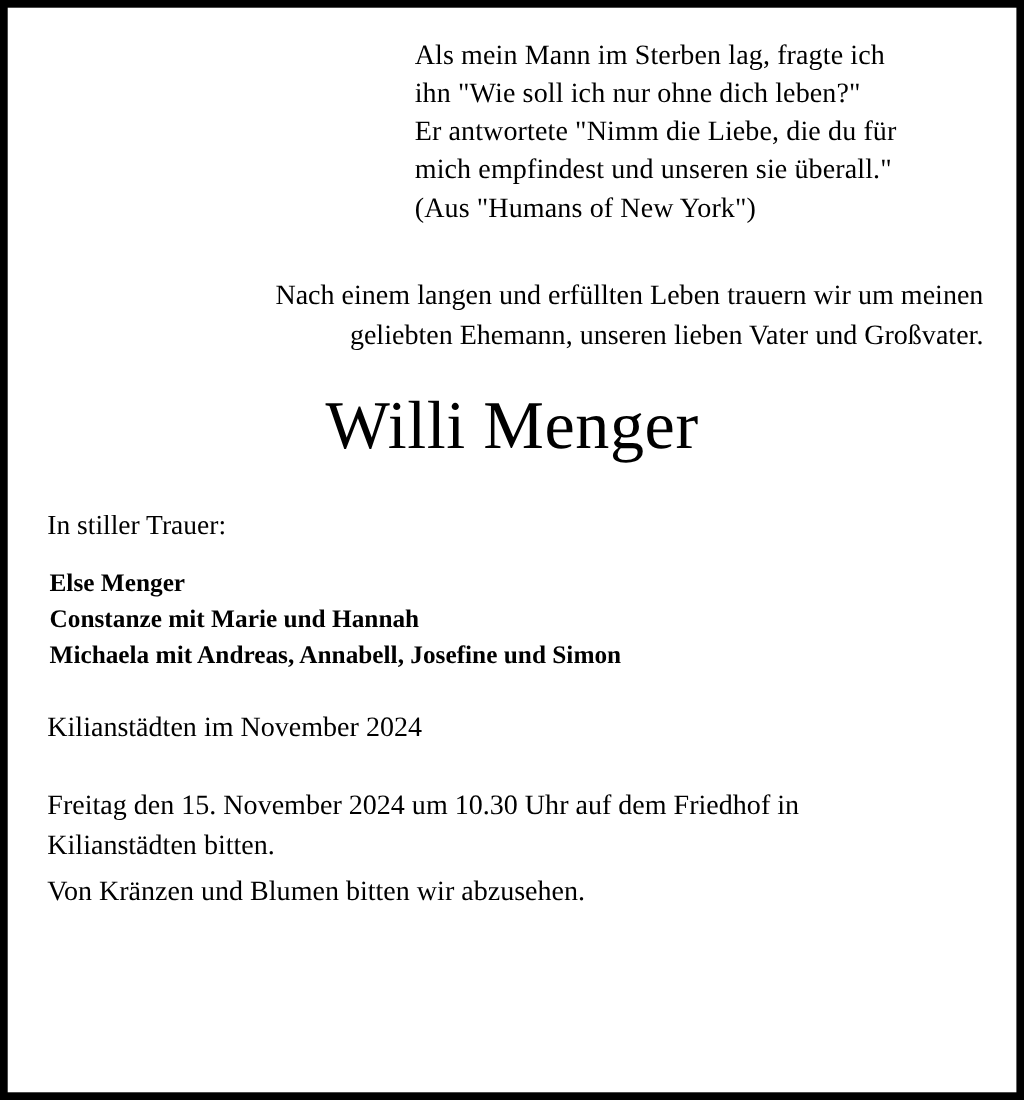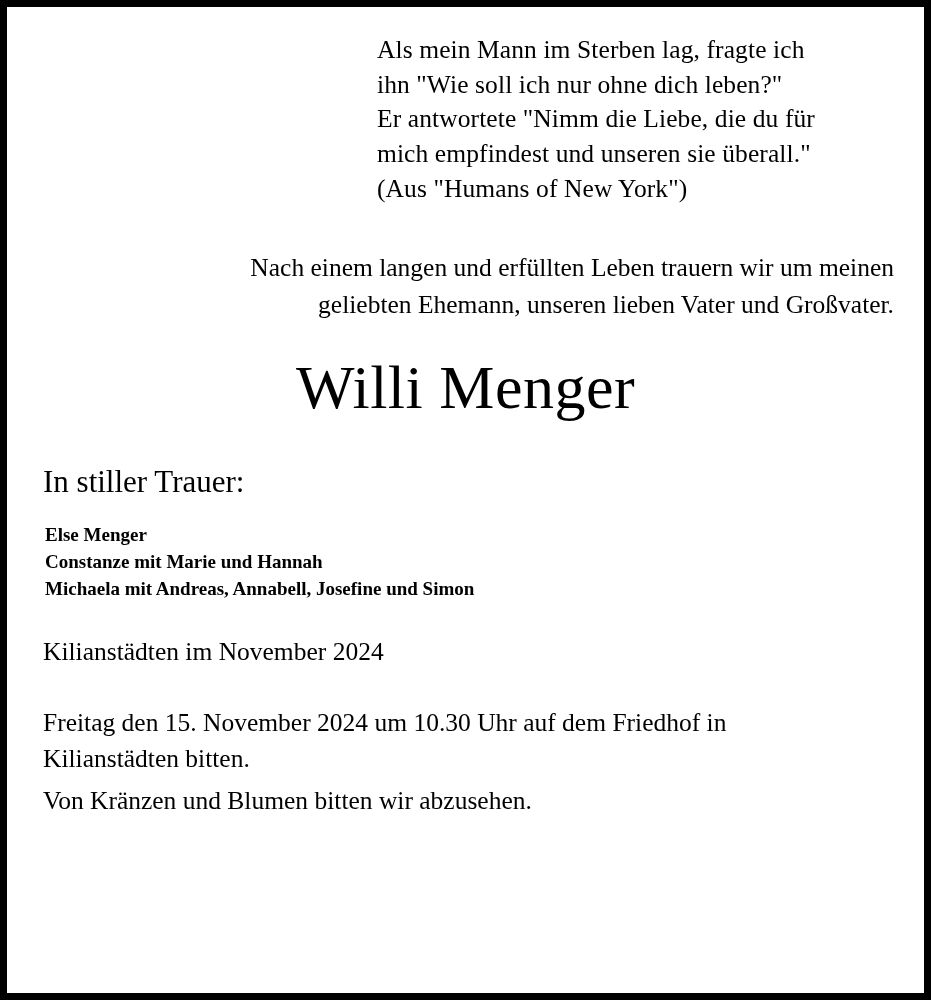--- a/index.html
+++ b/index.html
@@ -56,26 +56,26 @@
     font-size: 26px;
     font-weight: bold;
     letter-spacing: 0.2px;
   }
   .dates .gap {
     display: inline-block;
     width: 46px;
   }
   .mourning-label {
     margin-top: 42px;
-    font-size: 31px;
+    font-size: 25px;
     padding-left: 6px;
   }
   .family {
     margin-top: 22px;
-    font-size: 19px;
+    font-size: 23px;
     font-weight: bold;
     line-height: 1.42;
     padding-left: 8px;
   }
   .family div {
     white-space: nowrap;
   }
   .place-date {
     margin-top: 34px;
     font-size: 25.5px;

